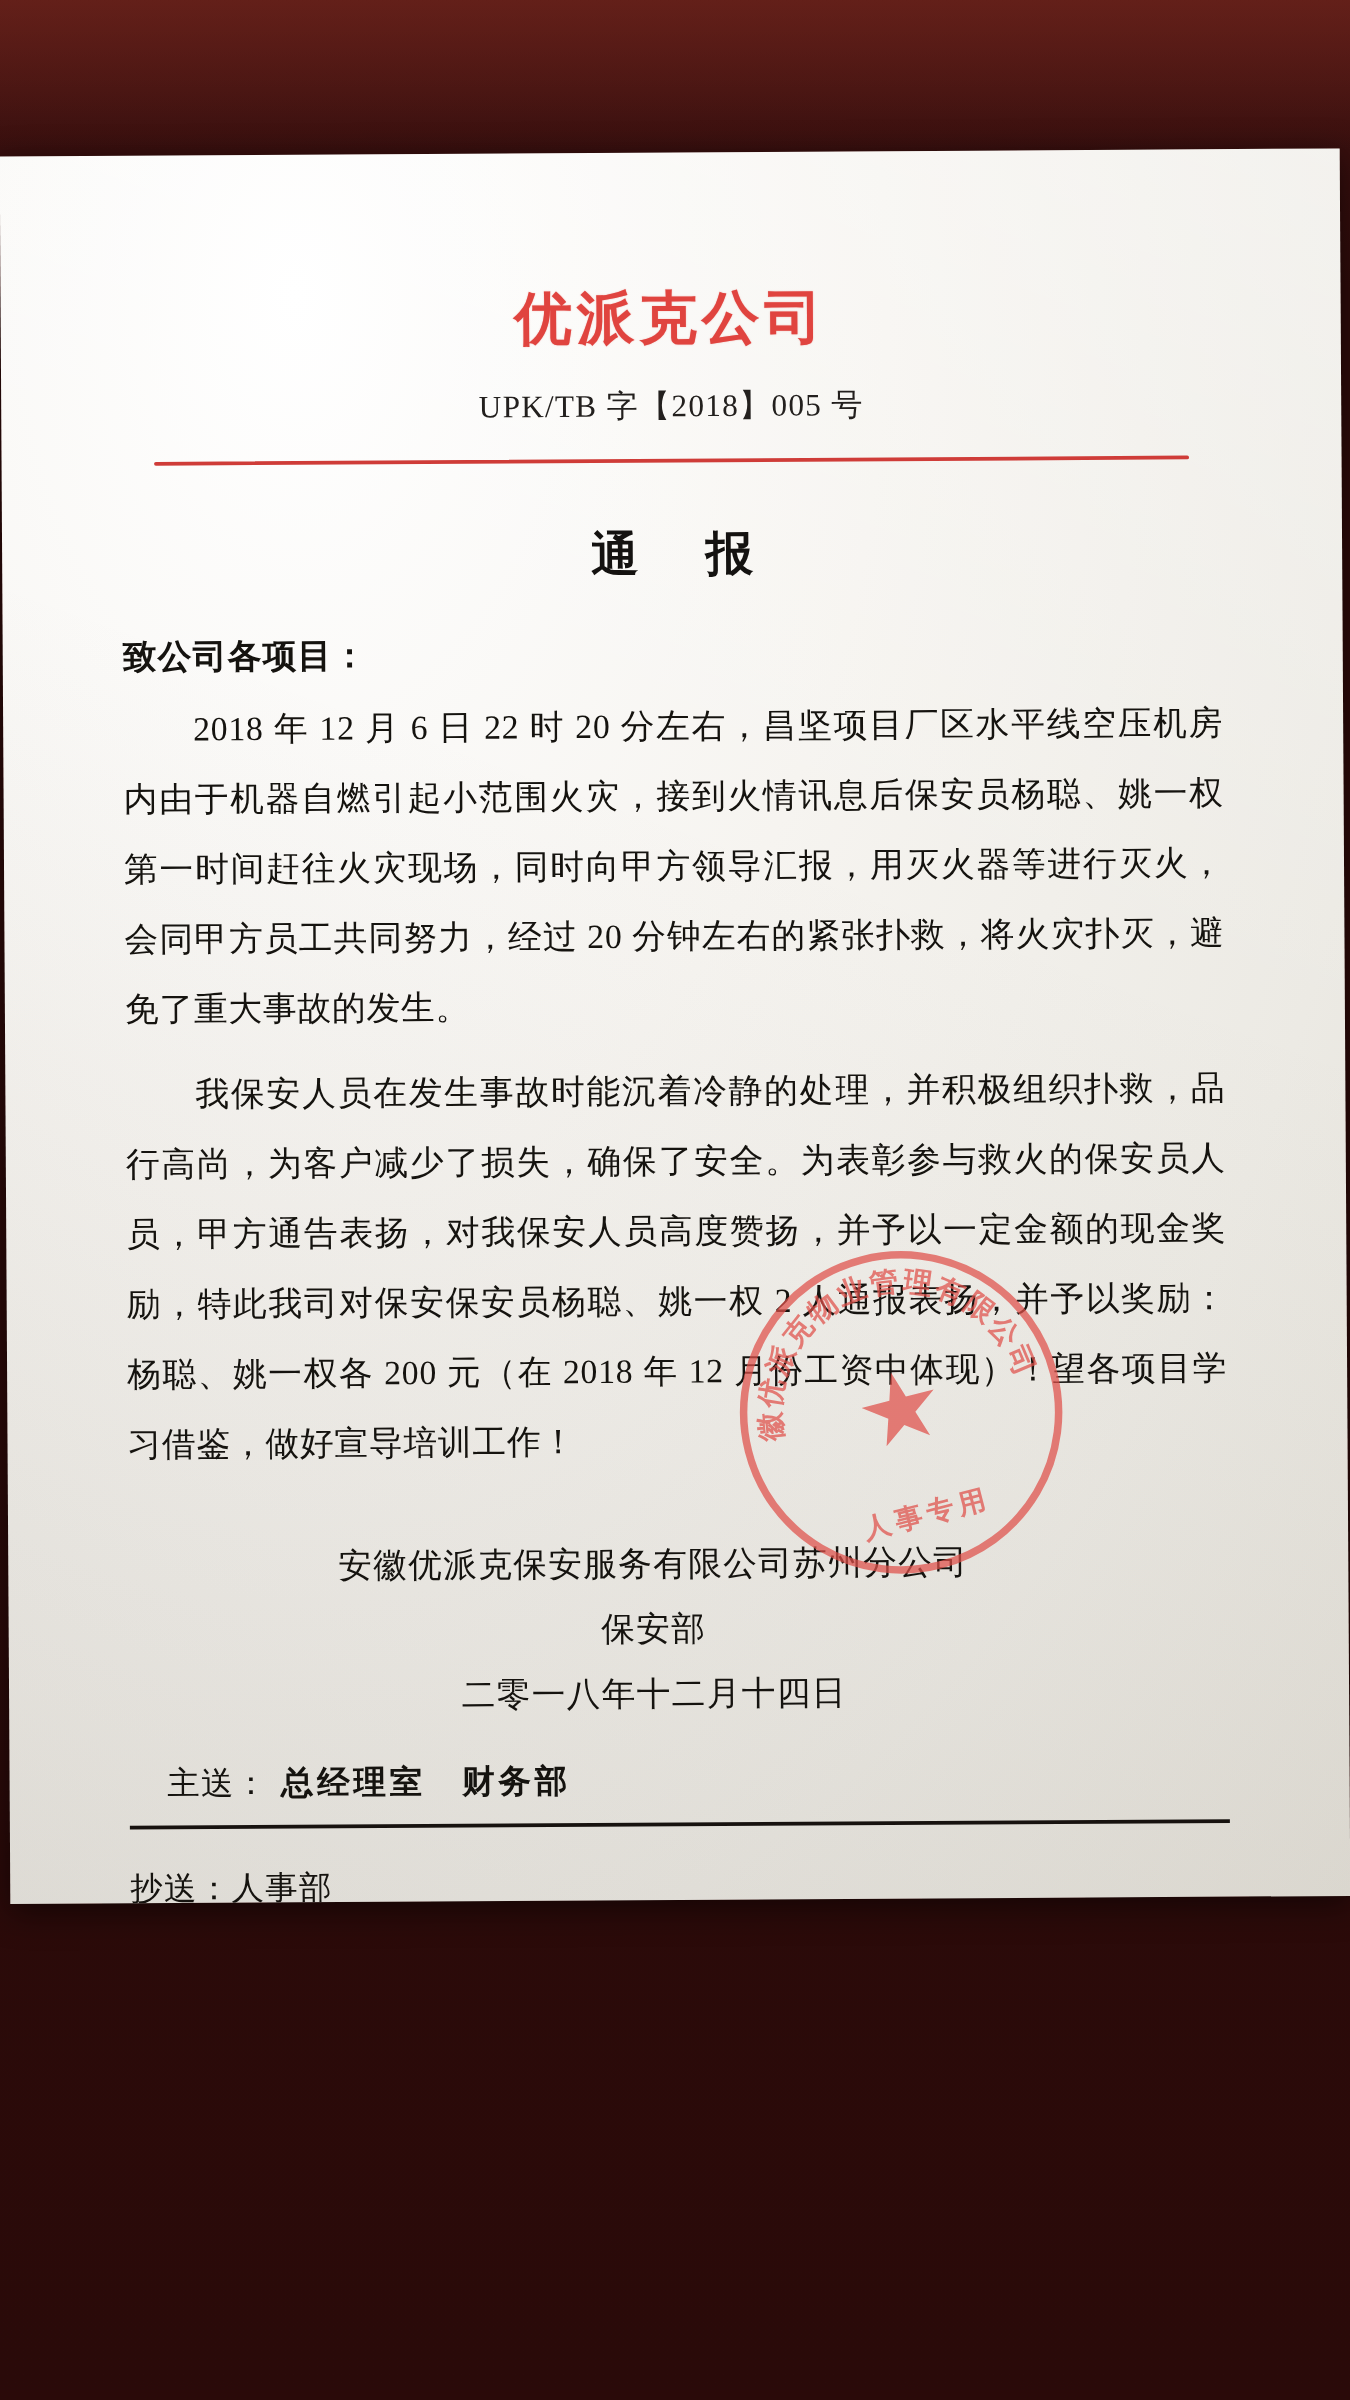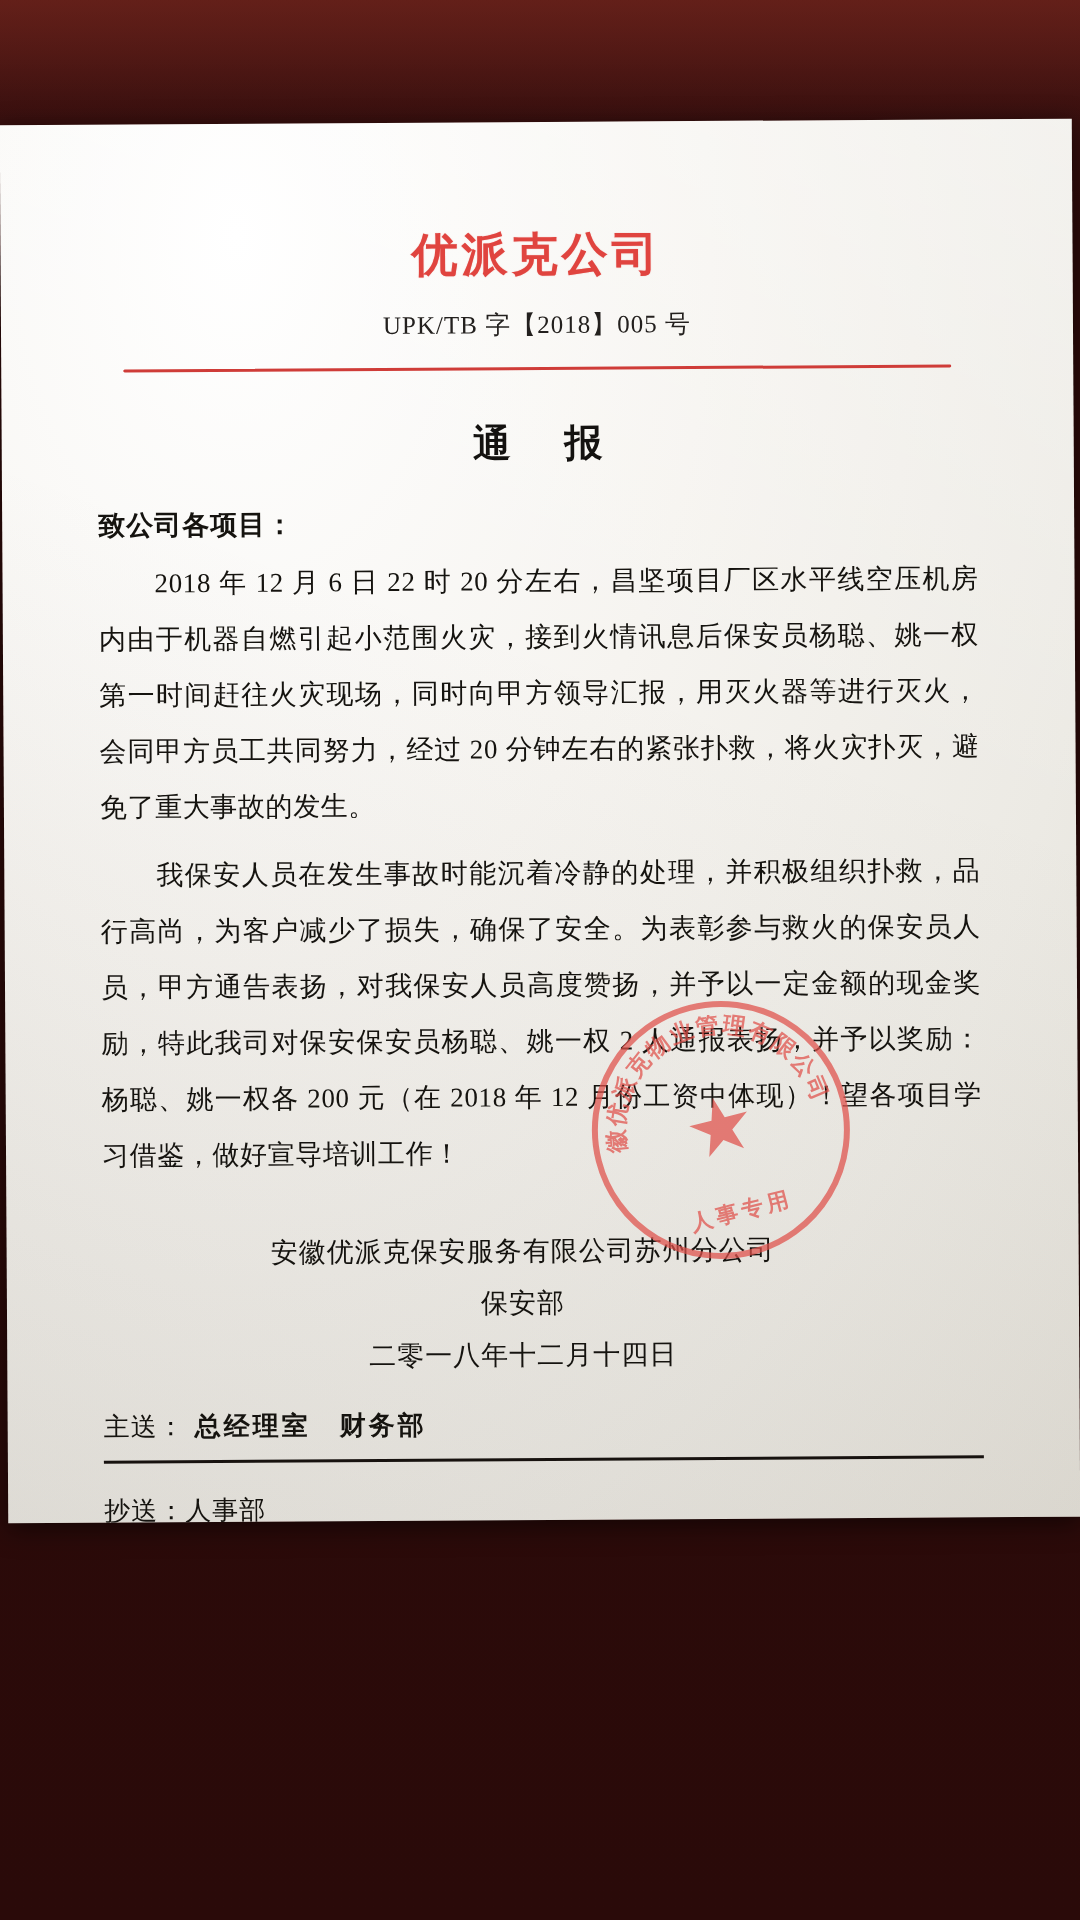--- a/index.html
+++ b/index.html
@@ -121,21 +121,21 @@
     padding-right: 40px;
   }
 
   
   .dist-main {
     margin-top: 26px;
     font-size: 26px;
     color: #15130f;
     letter-spacing: 1px;
   }
-  .dist-main .lbl { font-weight: normal; }
+  .dist-main .lbl { font-weight: normal; margin-left: 30px; }
   .dist-main .val { font-weight: bold; margin-left: 10px; letter-spacing: 3px; }
   .black-rule {
     margin: 16px 0 0 0;
     height: 3px;
     background: #17120f;
   }
   .dist-cc {
     margin-top: 30px;
     font-size: 26px;
     color: #15130f;

